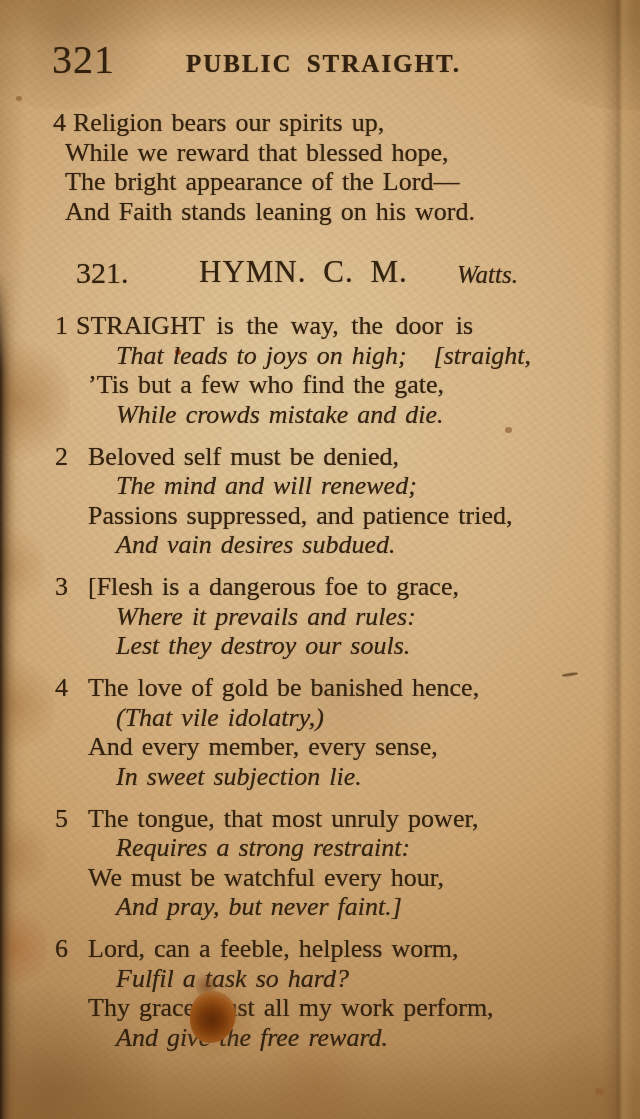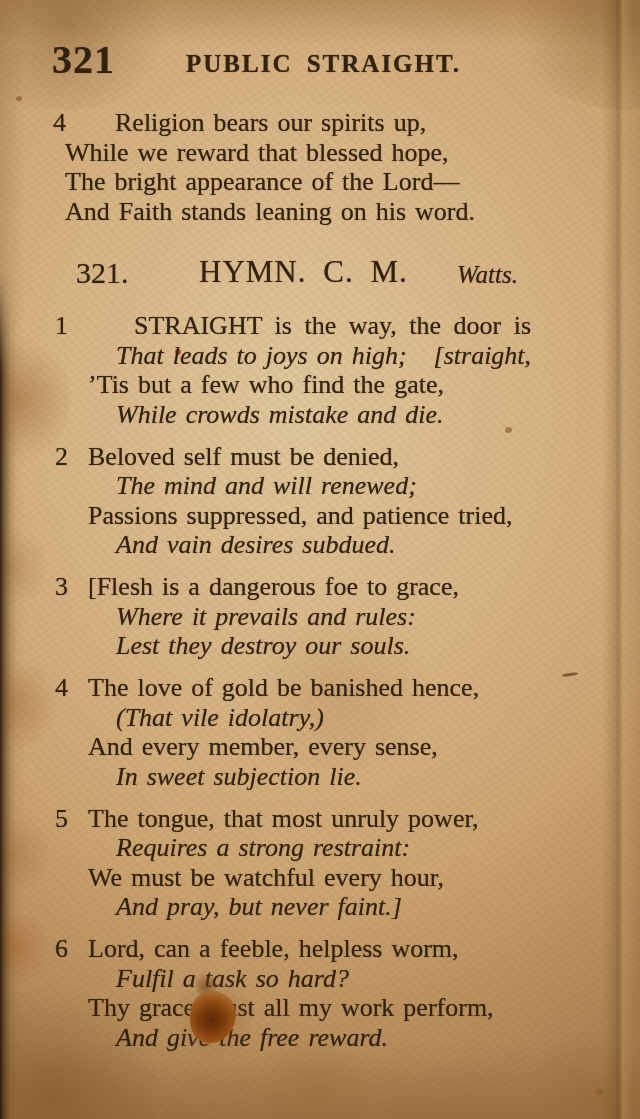--- a/index.html
+++ b/index.html
@@ -37,39 +37,39 @@
     pointer-events: none;
   }
   
   .ink {
     color: #33220f;
     text-shadow: 0 0 1px rgba(51,34,15,0.65);
     white-space: pre;
   }
   .pagenum {
     position: absolute; left: 52px; top: 36px;
-    font-size: 40px; font-weight: 700; letter-spacing: 1px;
+    font-size: 40px; font-weight: 400; letter-spacing: 1px;
   }
   .running-head {
     position: absolute; left: 186px; top: 50px;
     font-size: 25px; font-weight: 700; letter-spacing: 2px; word-spacing: 6px;
   }
   .stanza { position: absolute; font-size: 26px; line-height: 29.5px; word-spacing: 2.5px; }
   .stanza .vnum { position: absolute; left: -33px; top: 0; }
   .vline { white-space: pre; }
   .vline.indent { margin-left: 28px; font-style: italic; }
   .prev-stanza { left: 65px; top: 108px; }
   .prev-stanza .vnum { left: -12px; }
-  .prev-stanza .vline.first { text-indent: 8px; padding-left: 42px; }
+  .prev-stanza .vline.first { text-indent: 8px; }
   .hymn-num   { position: absolute; left: 76px;  top: 256px; font-size: 30px; }
   .hymn-title { position: absolute; left: 199px; top: 254px; font-size: 31px; letter-spacing: 1px; word-spacing: 8px; }
   .hymn-author{ position: absolute; left: 457px; top: 261px; font-size: 25px; font-style: italic; }
   .verses { position: absolute; left: 88px; top: 311px; }
   .verses .stanza { position: relative; margin-bottom: 12.5px; }
-  .stanza-1 .vline.first { text-indent: -12px; word-spacing: 6px; text-align: right; }
+  .stanza-1 .vline.first { text-indent: -12px; word-spacing: 6px; }
   
   .blot-halo {
     position: absolute; left: 170px; top: 976px; width: 88px; height: 84px; border-radius: 50%;
     background: radial-gradient(circle, rgba(143,92,46,0.40), rgba(143,92,46,0) 70%);
     pointer-events: none;
   }
   .blot-tail {
     position: absolute; left: 196px; top: 970px; width: 20px; height: 32px;
     border-radius: 55% 45% 60% 40%;
     transform: rotate(-14deg);

